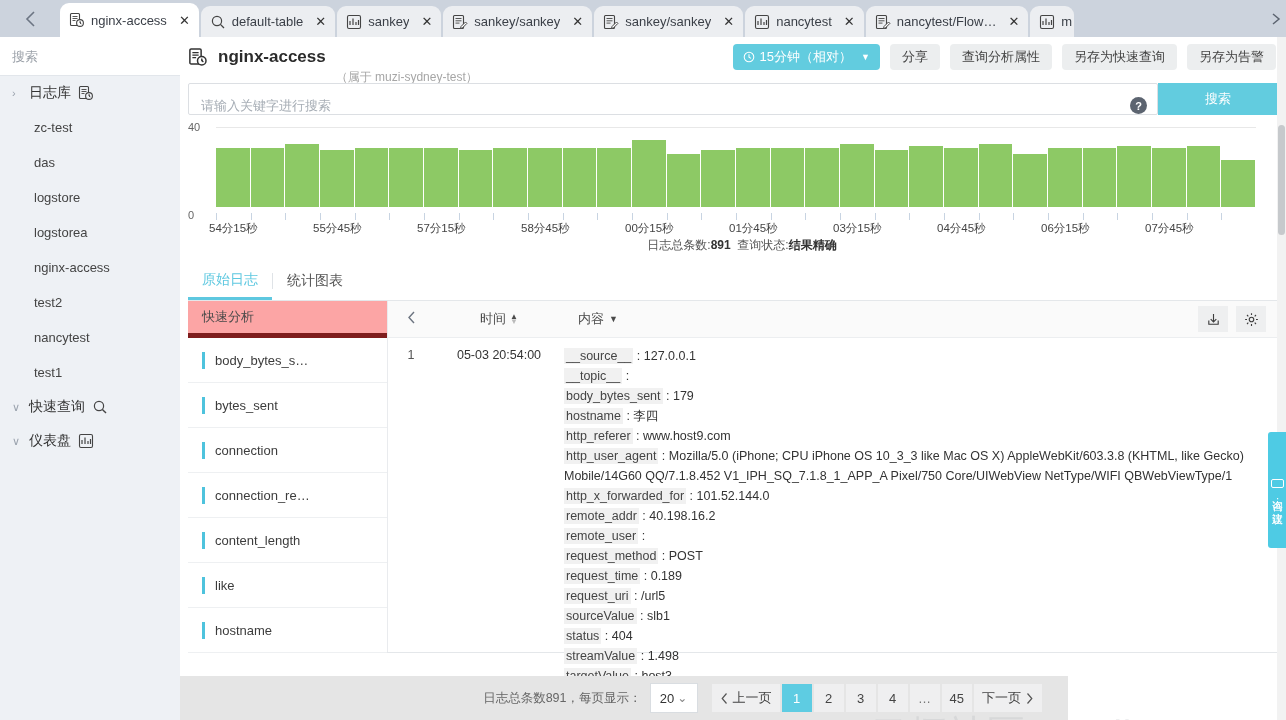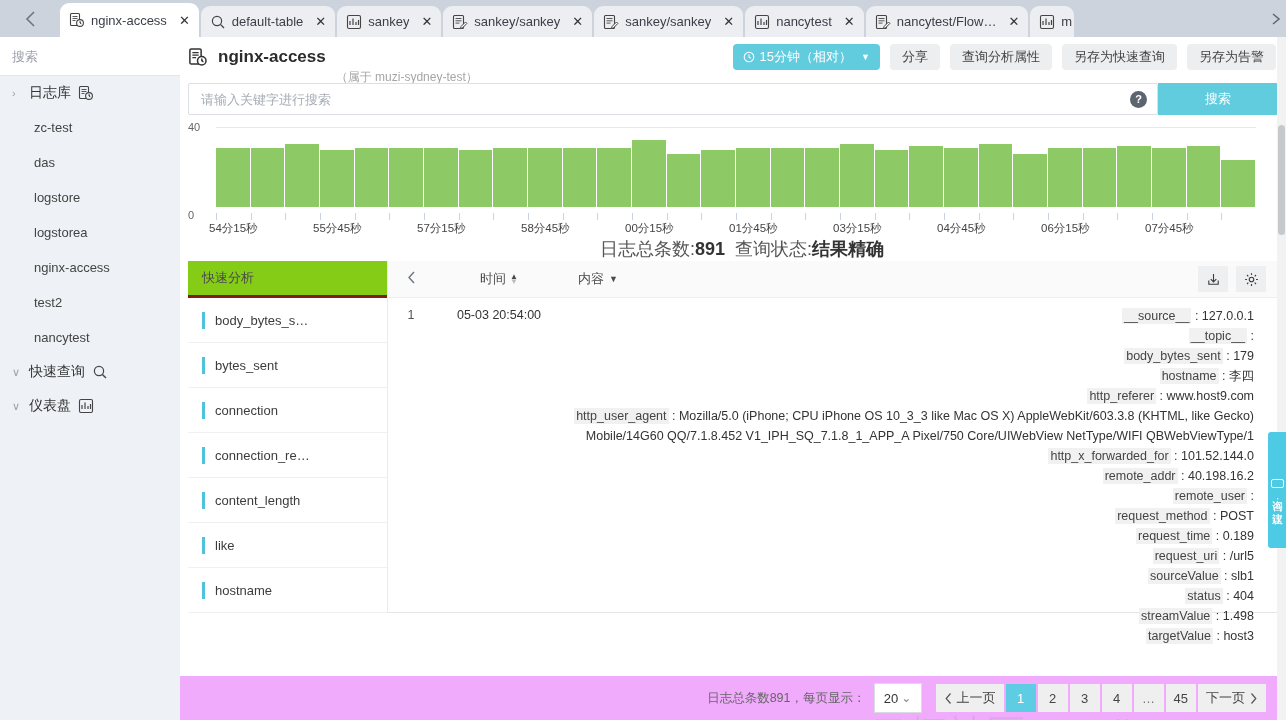--- a/index.html
+++ b/index.html
@@ -85,21 +85,21 @@
   }
   .btn.primary{background:#62ccdf;color:#fff;gap:5px;padding:0 10px;}
   .btn.primary .dn{font-size:9px;margin-left:4px;}
   
   .searchrow{
     display:flex;align-items:center;padding:0 8px 0 8px;gap:0;height:44px;
     box-sizing:border-box;
   }
   .searchbox{
     flex:1;height:32px;border:1px solid #dcdfe3;background:#fff;border-radius:2px;
-    display:flex;align-items:center;padding:0 10px;box-sizing:border-box;gap:40px;
+    display:flex;align-items:flex-end;padding:0 10px;box-sizing:border-box;gap:40px;
   }
   .searchbox input{
     flex:1;border:none;outline:none;font-size:13px;color:#444;font-family:inherit;
   }
   .searchbox input::placeholder{color:#a6adb5;}
   .q-help{
     width:17px;height:17px;border-radius:50%;background:#5c6470;color:#fff;
     font-size:11px;display:flex;align-items:center;justify-content:center;font-weight:bold;
   }
   .searchbtn{
@@ -127,21 +127,21 @@
   }
   .tickcell{flex:1;border-left:1px solid #c8d4e2;}
   .xlabels{
     position:absolute;left:28px;right:22px;top:96px;height:16px;
   }
   .xlabels span{
     position:absolute;font-size:11.5px;color:#444;transform:translateX(-50%);
     white-space:nowrap;
   }
   .totals{
-    text-align:center;font-size:18px;color:#555;margin-top:22px;padding-left:18px;
+    text-align:center;font-size:12px;color:#555;margin-top:22px;padding-left:18px;
   }
   .totals b{color:#333;}
   
   .subtabs{
     display:flex;align-items:center;height:38px;margin:8px 8px 0 8px;
     border-bottom:1px solid #e4e7ea;position:relative;
   }
   .subtab{
     padding:0 14px;height:37px;display:flex;align-items:center;font-size:14px;color:#555;
     box-sizing:border-box;
@@ -151,22 +151,22 @@
   
   .tablearea{
     display:flex;margin:0 8px;border-bottom:1px solid #e4e7ea;
     height:352px;box-sizing:border-box;
   }
   .quickcol{
     width:200px;flex:0 0 200px;border-right:1px solid #e9ebee;box-sizing:border-box;
   }
   .quickhead{
     height:37px;display:flex;align-items:center;padding-left:14px;font-size:13px;
-    color:#4a4a4a;background:#84cc16;box-sizing:border-box;
-    border-bottom:3px solid #7f1d1d;
+    color:#4a4a4a;background:#fca5a5;box-sizing:border-box;
+    border-bottom:5px solid #7f1d1d;
   }
   .qitem{
     height:45px;display:flex;align-items:center;gap:10px;padding-left:14px;
     border-bottom:1px solid #eef0f2;box-sizing:border-box;font-size:13px;color:#3c3c3c;
   }
   .qbar{width:3px;height:17px;background:#4ec3dd;flex:0 0 3px;}
   .logcol{flex:1;min-width:0;position:relative;}
   .loghead{
     height:37px;background:#fafafa;display:flex;align-items:center;
     border-bottom:1px solid #eceef0;box-sizing:border-box;font-size:13px;color:#4a4a4a;
@@ -177,27 +177,27 @@
   .sort-ic{display:inline-flex;flex-direction:column;line-height:5px;font-size:8px;}
   .icon-btns{margin-left:auto;display:flex;gap:8px;padding-right:12px;}
   .icon-btn{
     width:30px;height:26px;background:#eeeff0;display:flex;align-items:center;
     justify-content:center;color:#3d3d3d;
   }
   .logrow{display:flex;font-size:12.5px;padding-top:8px;}
   .lr-num{width:46px;text-align:center;color:#555;padding-top:2px;}
   .lr-time{width:130px;text-align:center;color:#333;padding-top:2px;}
   .lr-body{flex:1;min-width:0;padding-right:24px;line-height:20px;color:#333;}
-  .kv{margin-bottom:0;text-align:right;}
+  .kv{margin-bottom:0;}
   .k{background:#f1f1f1;padding:1px 2px;color:#444;}
   .v{color:#333;}
   
   .footer{
-    position:absolute;left:0;bottom:0;width:1106px;height:44px;background:#f0abfc;
-    display:flex;align-items:center;justify-content:flex-end;padding-right:20px;
+    position:absolute;left:0;bottom:0;width:888px;height:44px;background:#e5e5e5;
+    display:flex;align-items:center;justify-content:flex-end;padding-right:26px;
     box-sizing:border-box;gap:8px;font-size:12.5px;color:#666;
   }
   .perpage{
     width:46px;height:28px;border:1px solid #d9dde1;display:flex;align-items:center;
     justify-content:center;gap:3px;background:#fff;color:#333;font-size:13px;
   }
   .pager{display:flex;align-items:center;gap:2px;margin-left:6px;}
   .pg{
     min-width:30px;height:28px;background:#efeff0;display:flex;align-items:center;
     justify-content:center;font-size:13px;color:#444;padding:0 8px;box-sizing:border-box;
@@ -348,20 +348,21 @@
     </svg>
   </div>
 
   <div class="side-item">zc-test</div>
   <div class="side-item">das</div>
   <div class="side-item">logstore</div>
   <div class="side-item">logstorea</div>
   <div class="side-item">nginx-access</div>
   <div class="side-item">test2</div>
   <div class="side-item">nancytest</div>
+  <div class="side-item">test1</div>
 
   <div class="side-group">
     <span class="caret">∨</span>
     <span>快速查询</span>
     <svg width="16" height="16" viewBox="0 0 16 16">
       <circle cx="7" cy="7" r="4.6" fill="none" stroke="#444" stroke-width="1.2"></circle>
       <path d="M10.4 10.4L14 14" stroke="#444" stroke-width="1.4"></path>
     </svg>
   </div>
 
@@ -490,20 +491,25 @@
         <span style="left: 71.6667%;">04分45秒</span>
         <span style="left: 81.6667%;">06分15秒</span>
         <span style="left: 91.6667%;">07分45秒</span>
       </div>
   </div>
 
   <div class="totals">
     <span>日志总条数:</span><b>891</b>&nbsp;&nbsp;<span>查询状态:</span><b>结果精确</b>
   </div>
 
+  <div class="subtabs">
+    <div class="subtab active">原始日志</div>
+    <div class="subtab-div"></div>
+    <div class="subtab">统计图表</div>
+  </div>
 
   <div class="tablearea">
     <div class="quickcol">
       <div class="quickhead">快速分析</div>
       <div class="qitem">
         <span class="qbar"></span>
         <span>body_bytes_s…</span>
       </div>
       <div class="qitem">
         <span class="qbar"></span>

